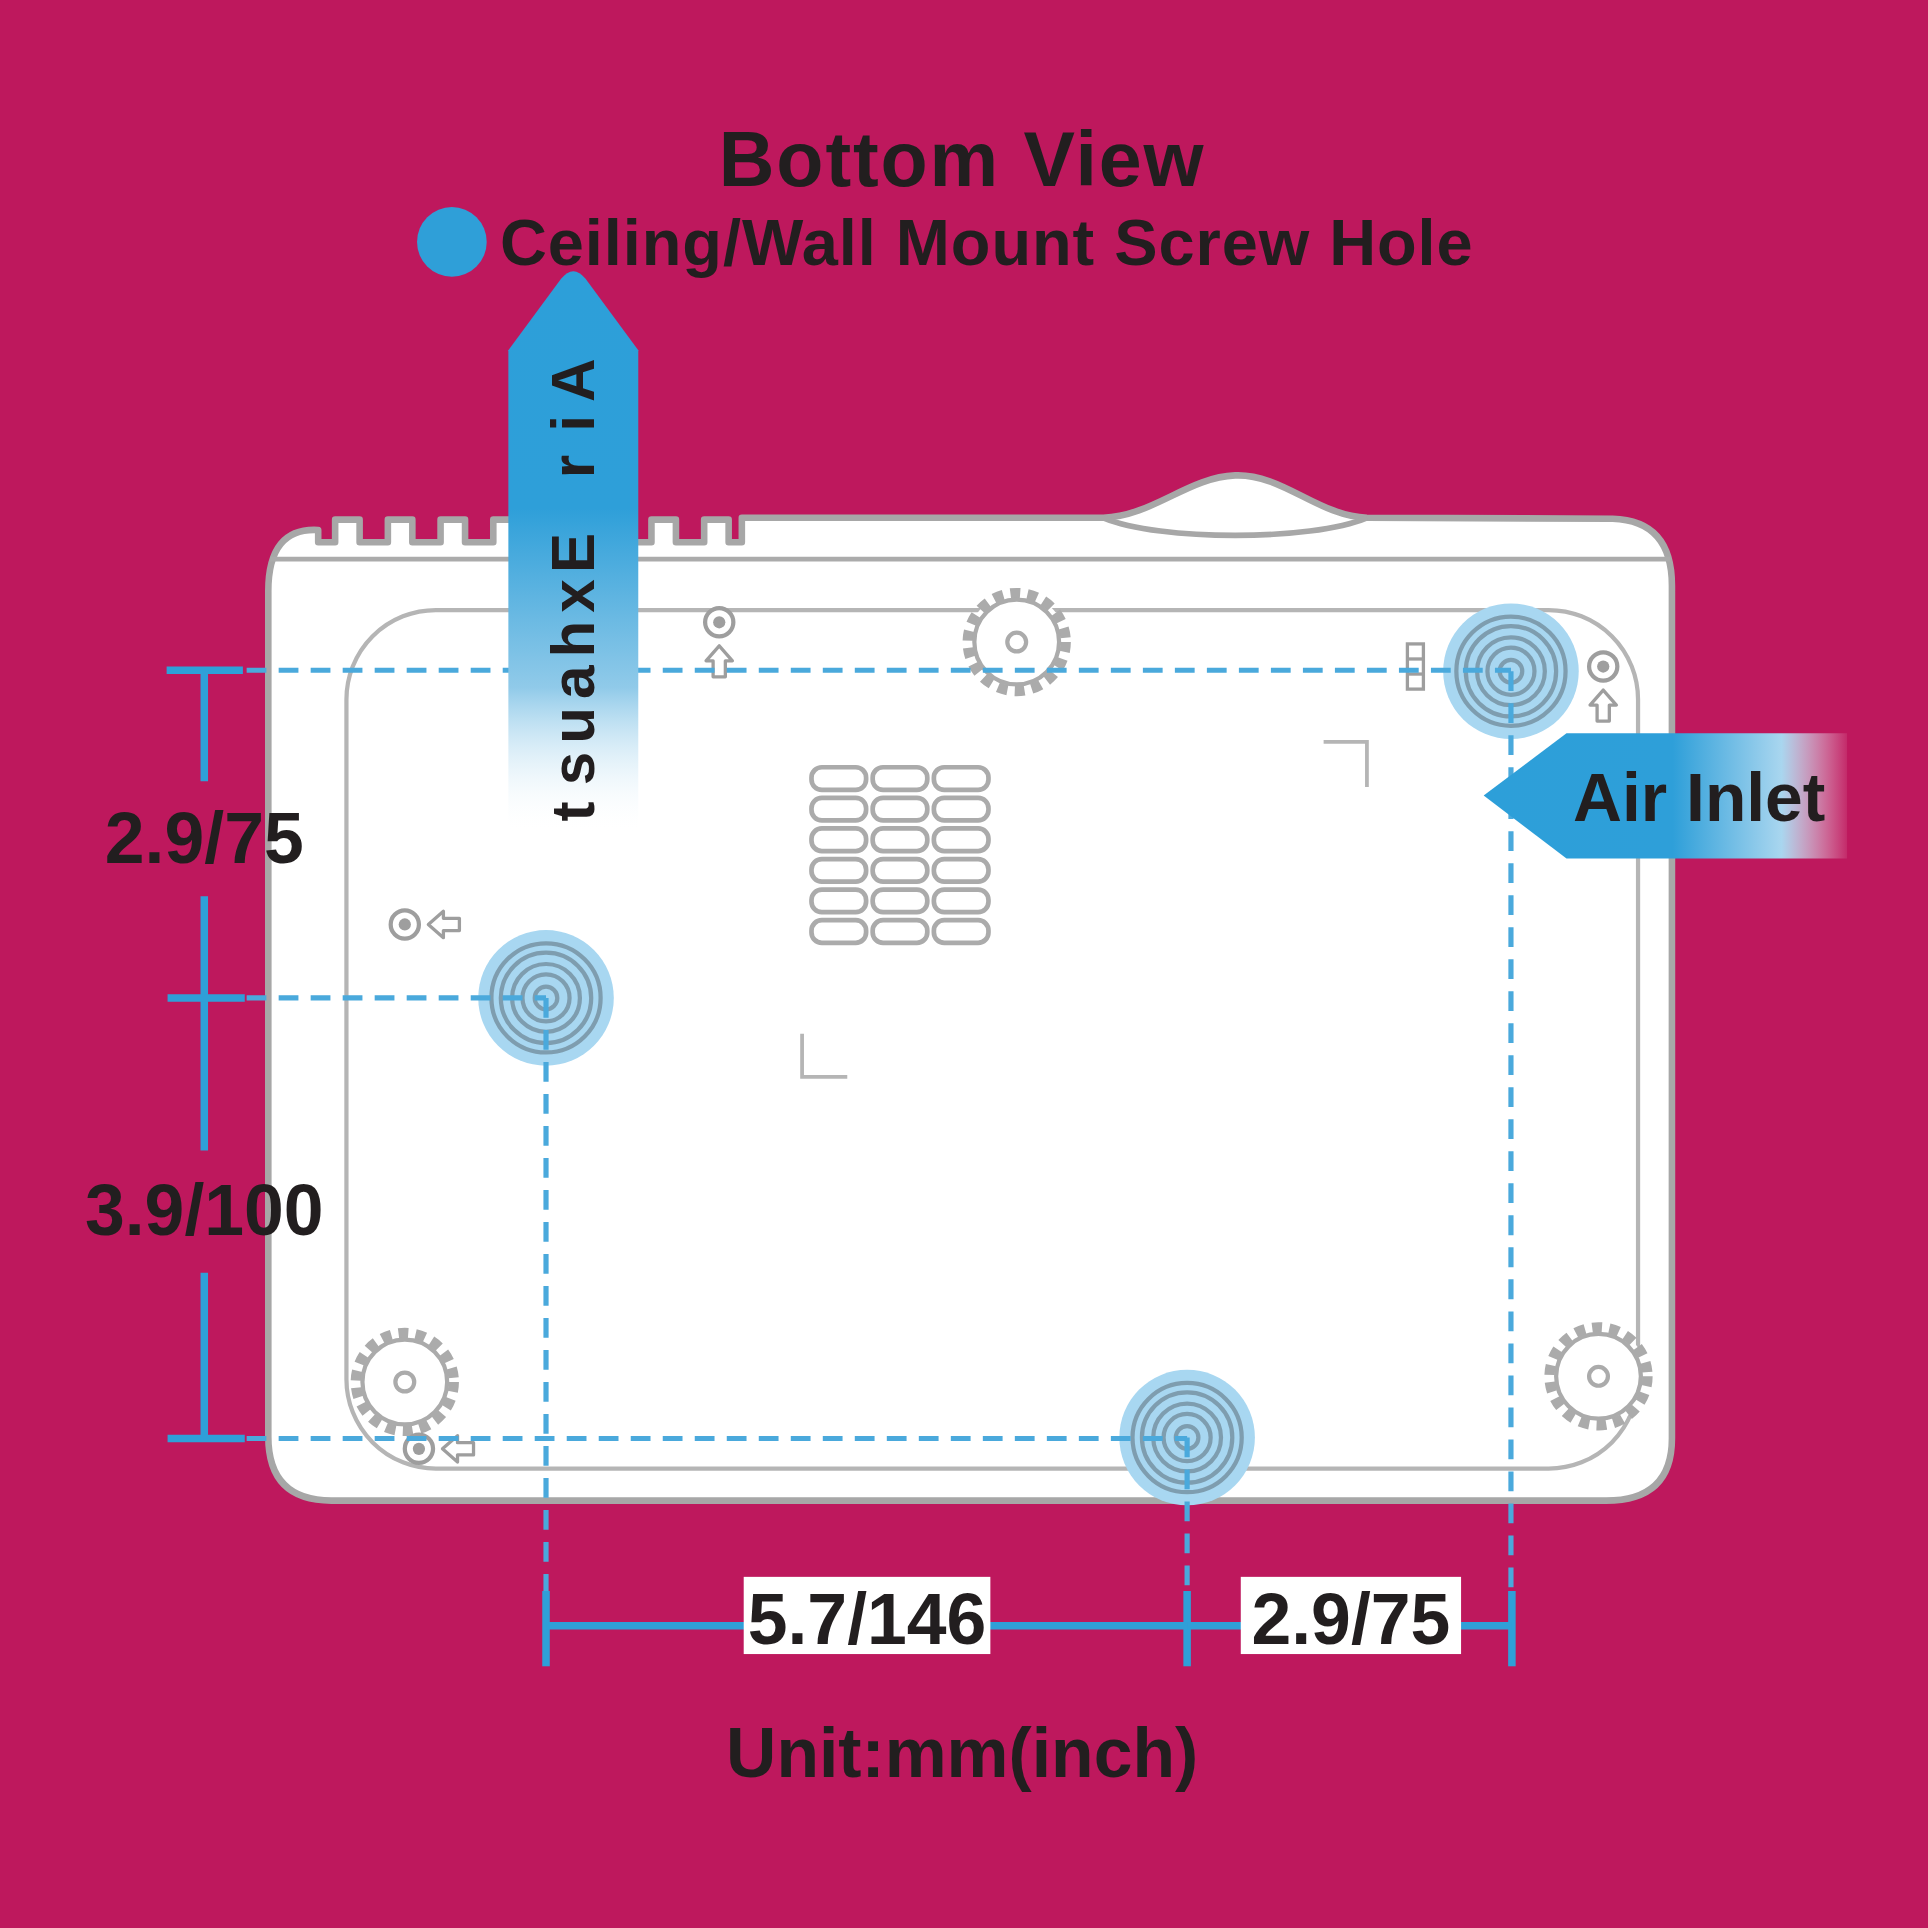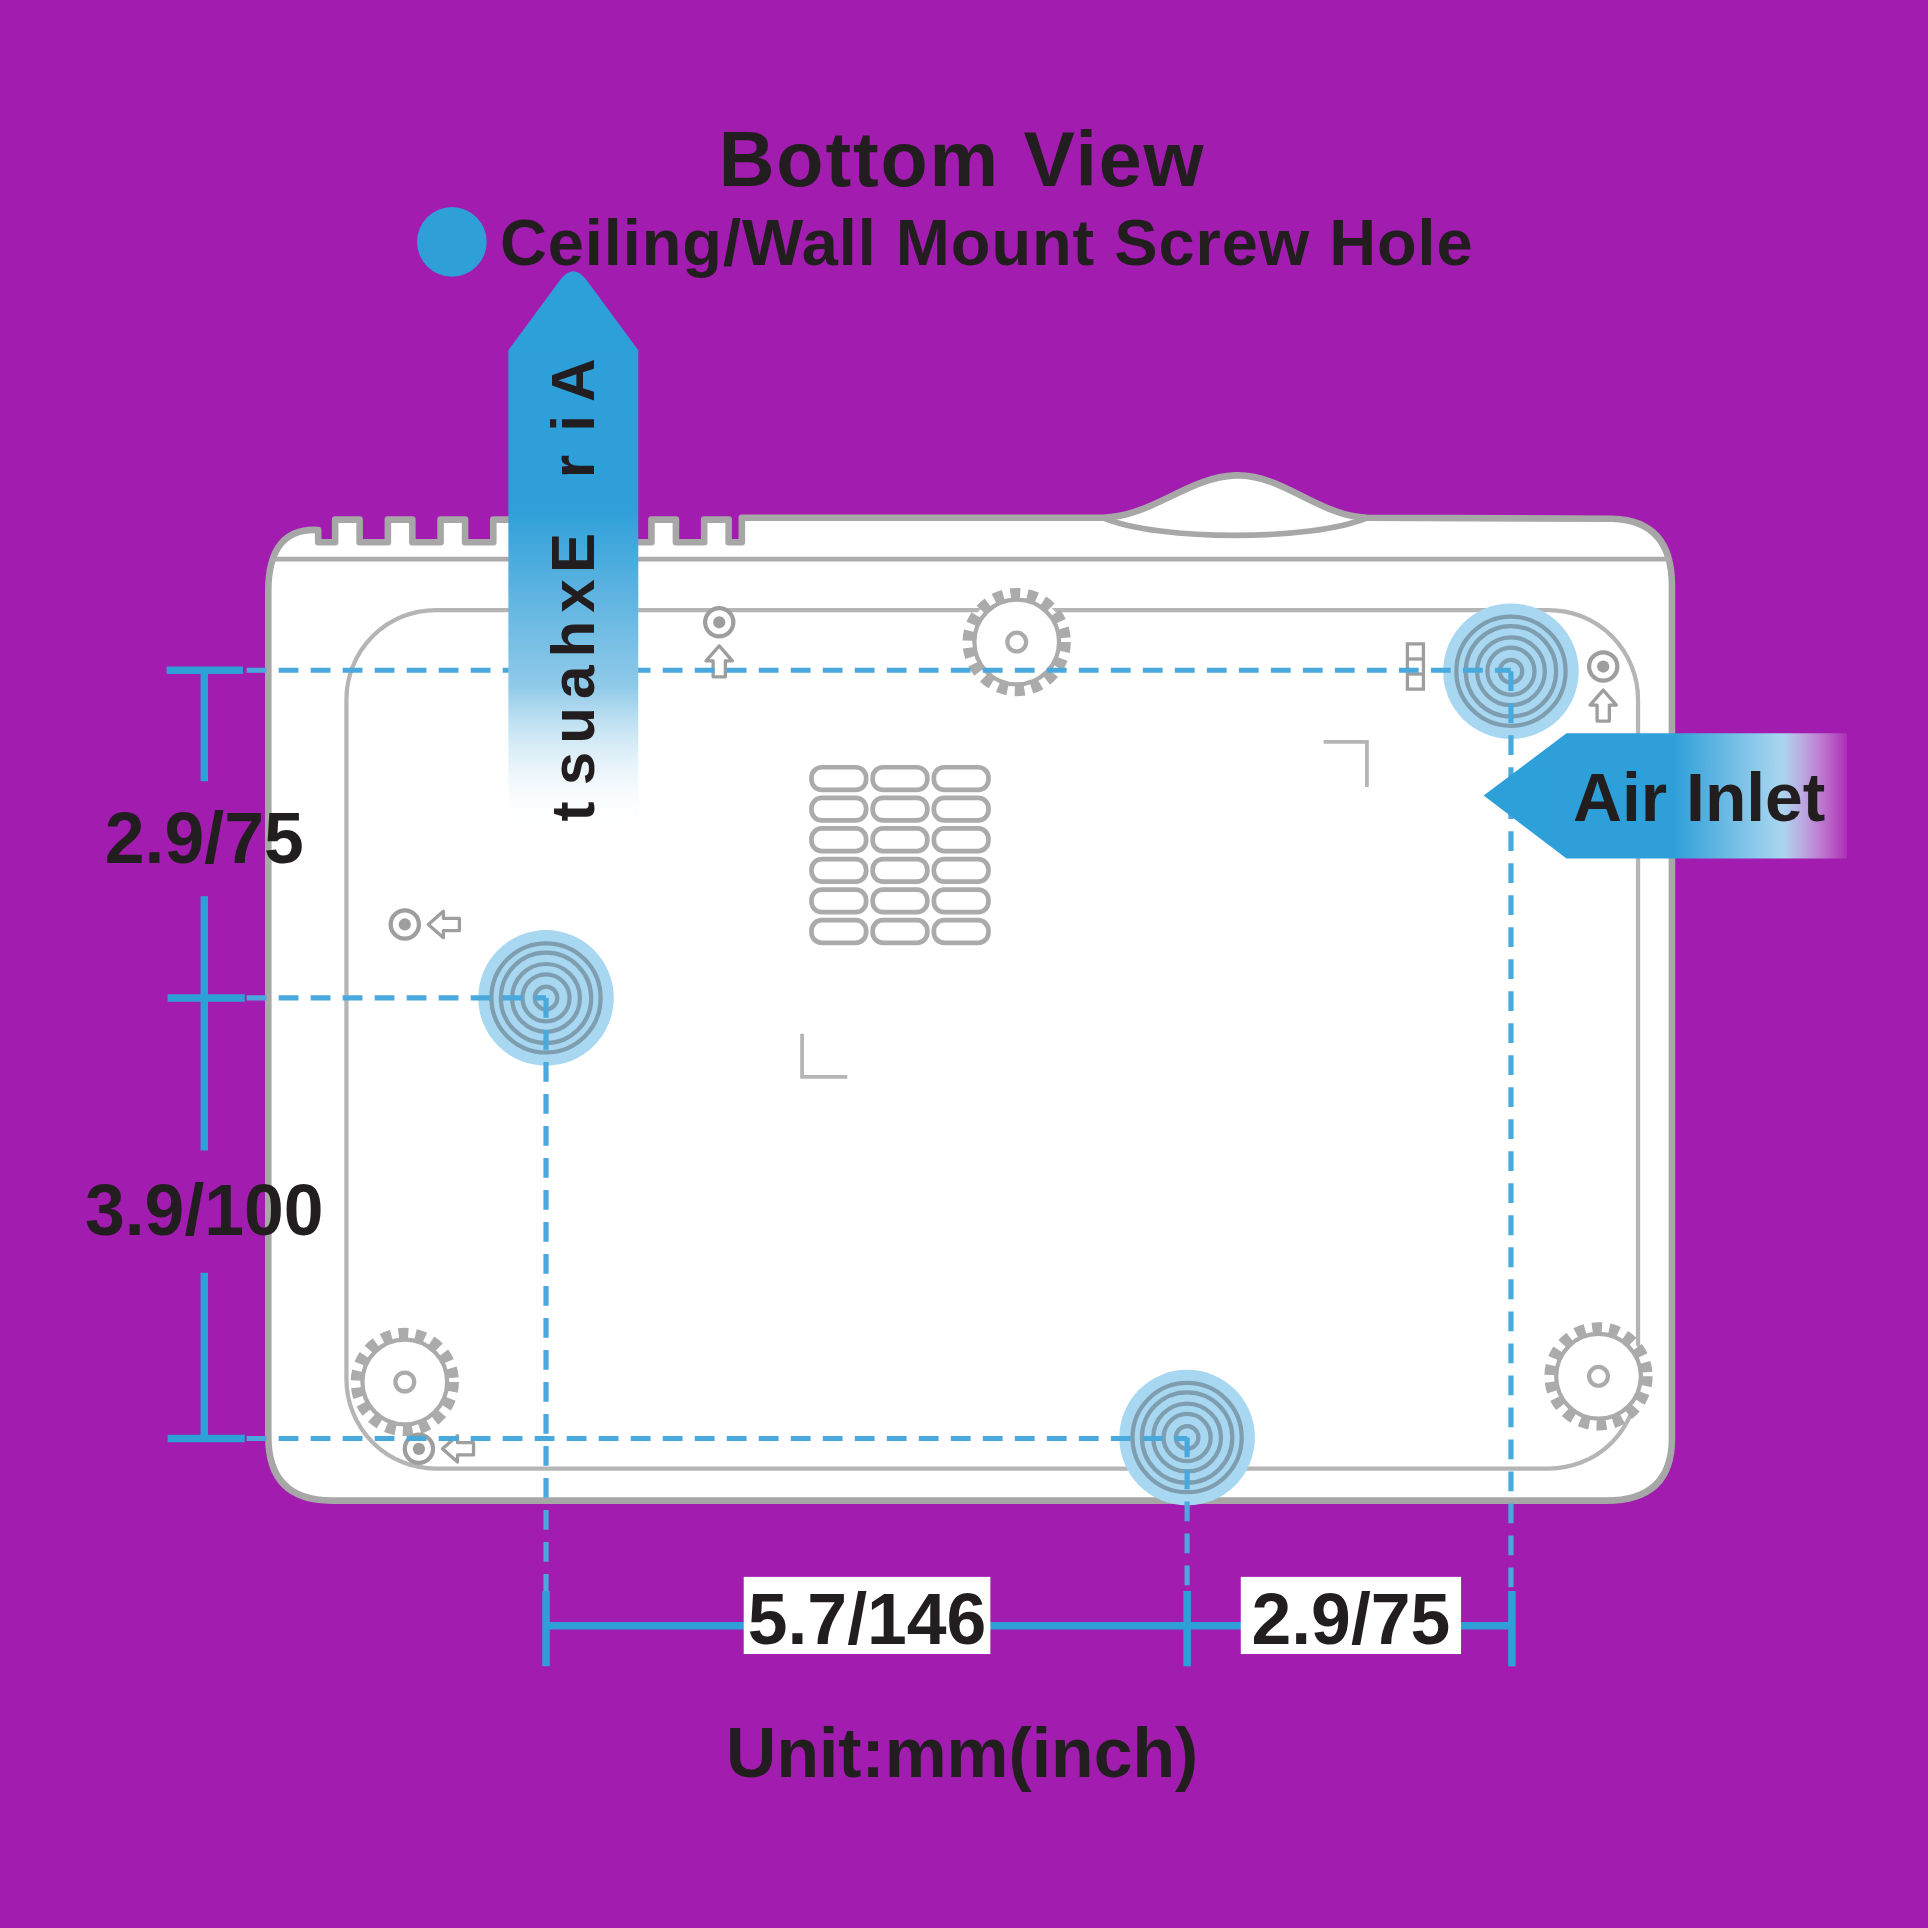--- a/index.html
+++ b/index.html
@@ -1,16 +1,16 @@
 <!DOCTYPE html>
 <html style="font-size:15px"><head>
 <meta charset="utf-8">
 <style>
   html,body{margin:0;padding:0;background:#fff;}
-  .stage{width:1928px;height:1928px;position:relative;background:#a21caf;
+  .stage{width:1928px;height:1928px;position:relative;background:#be185d;
          font-family:"Liberation Sans", sans-serif;}
   svg text{font-family:"Liberation Sans", sans-serif;}
   .t-black{fill:#221e1f;font-weight:bold;}
 </style>
 </head>
 <body>
 
 <div class="stage">
 <svg viewBox="0 0 2048 2048" width="1928" height="1928">
 

